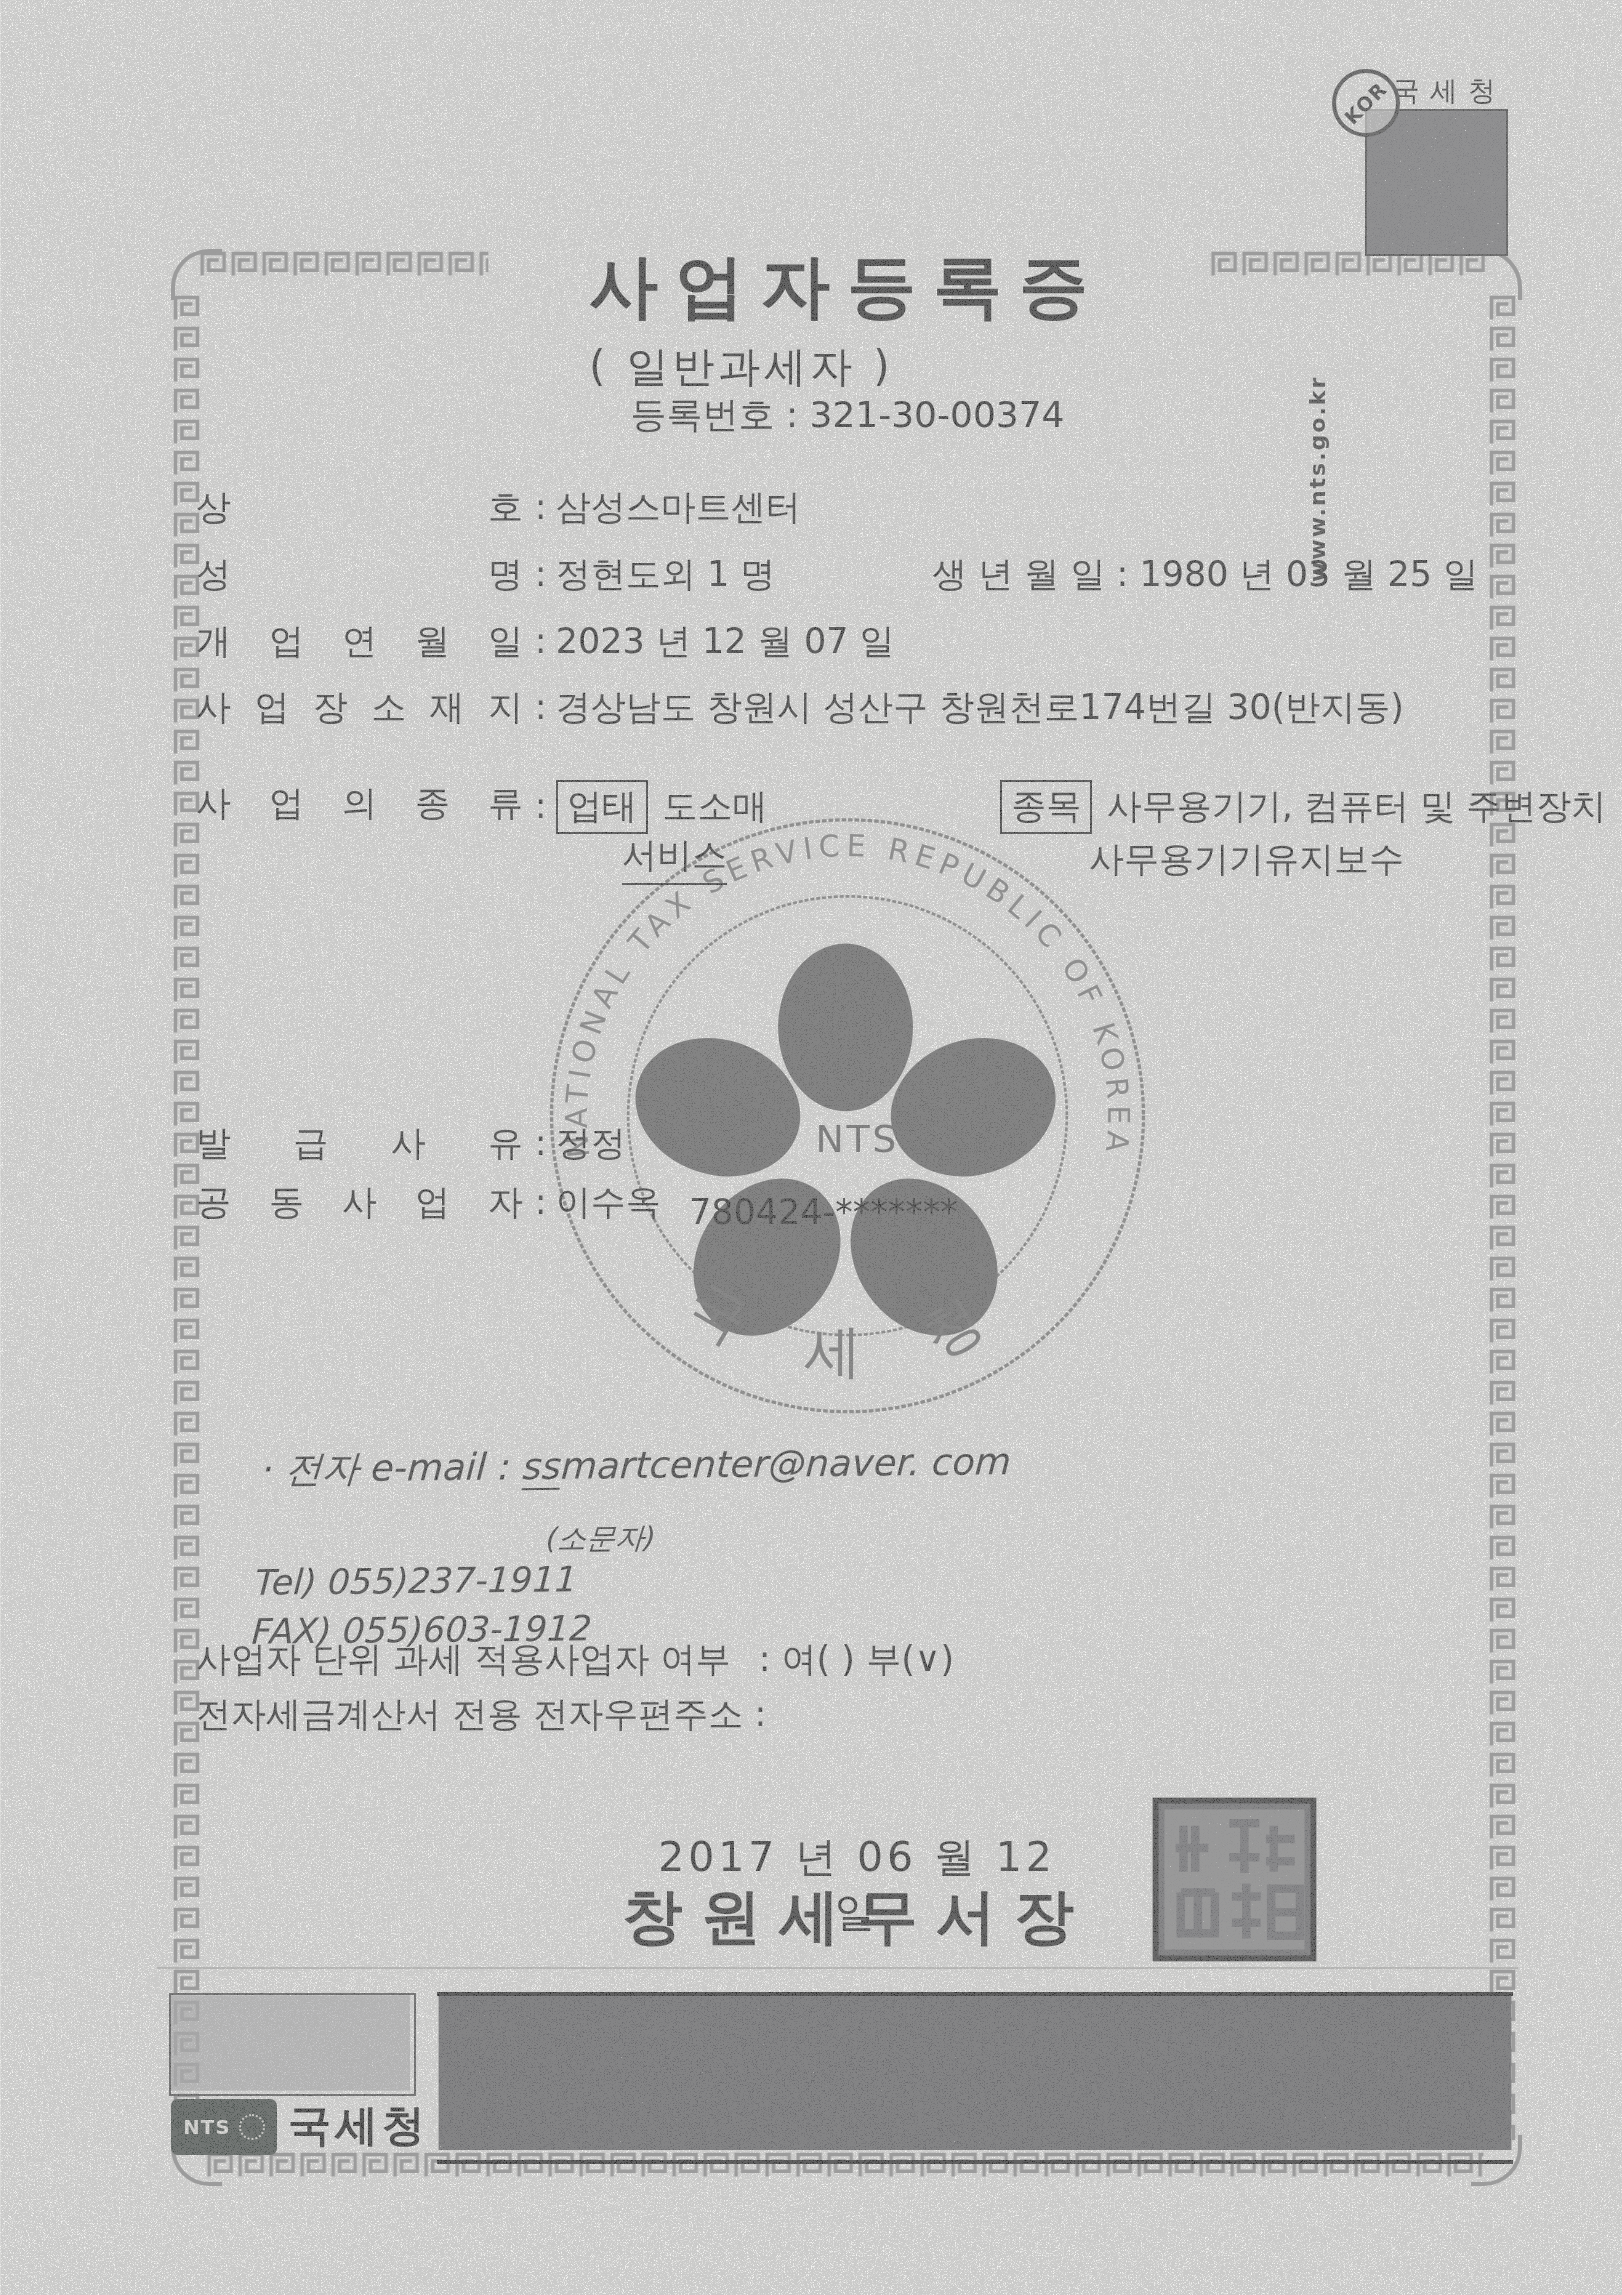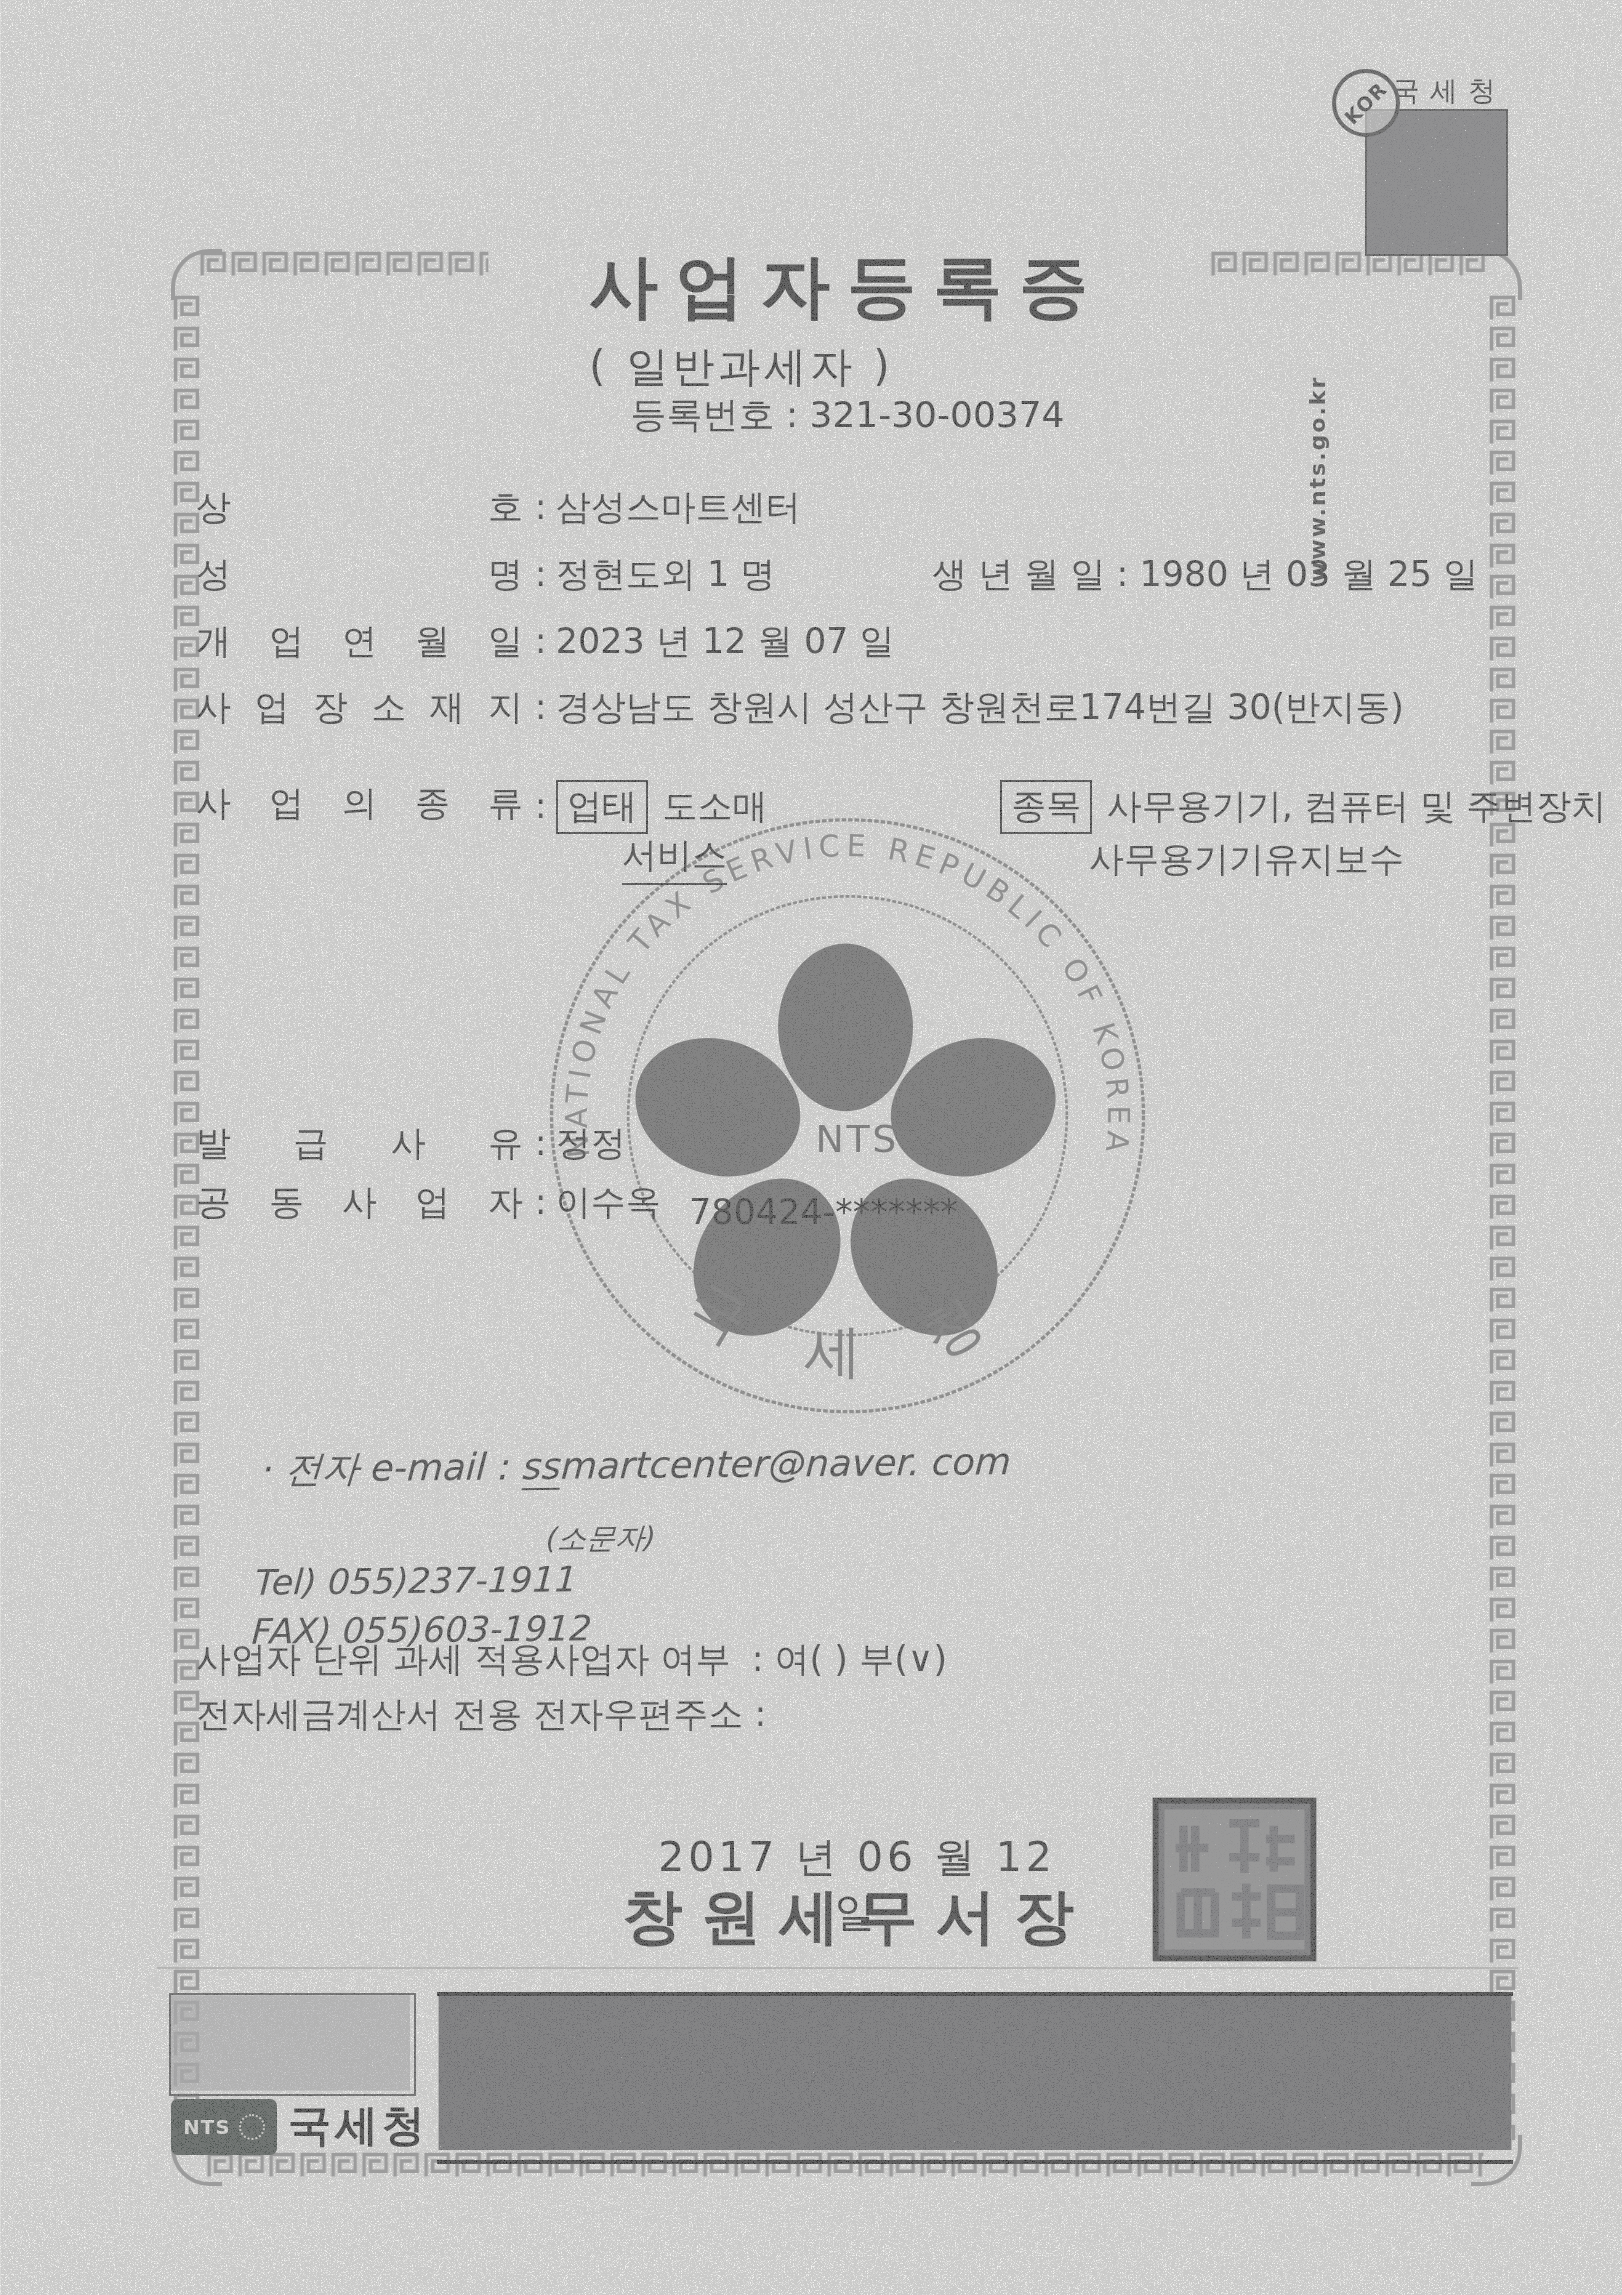--- a/index.html
+++ b/index.html
@@ -235,21 +235,21 @@
 </div>
 <div class="hand" style="left:255px;top:1561px;font-size:35px">
   <span>Tel) 055)237-1911</span>
 </div>
 <div class="hand" style="left:252px;top:1610px;font-size:35px">
   <span>FAX) 055)603-1912</span>
 </div>
 
 <div class="row" style="left:196px;top:1636px">
   <span>사업자 단위 과세 적용사업자 여부</span>
-  <span style="margin-left:10px">: 여(  ) 부(∨)</span>
+  <span style="margin-left:17px">: 여(  ) 부(∨)</span>
 </div>
 <div class="row" style="left:196px;top:1691px">
   <span>전자세금계산서 전용 전자우편주소 :</span>
 </div>
 
 <div class="abs issue-date">2017 년 06 월 12 일</div>
 <div class="abs issuer">창원세무서장</div>
 
 <svg class="abs" style="left:1152px;top:1797px;z-index:3" width="165" height="165" viewBox="0 0 252 252">
   <rect x="10" y="10" width="232" height="232" fill="#dcdcd8" stroke="#343434" stroke-width="18"></rect>

